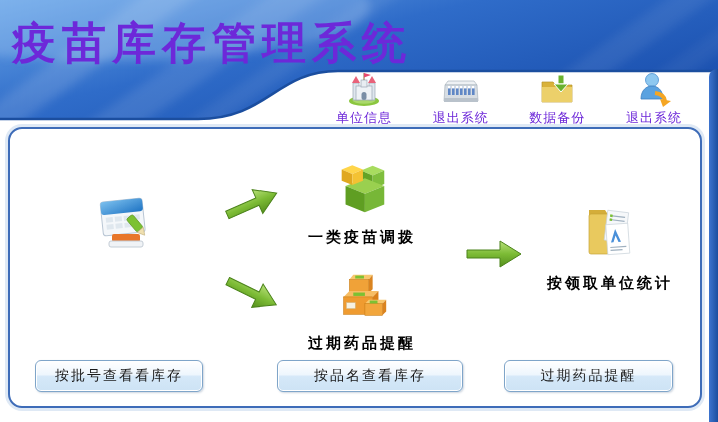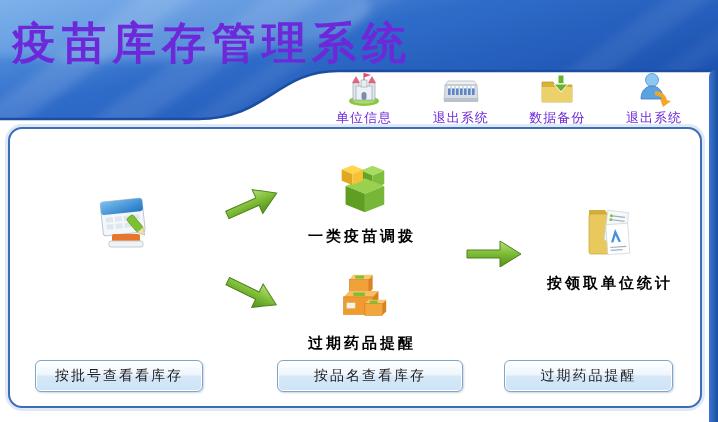--- a/index.html
+++ b/index.html
@@ -206,21 +206,21 @@
         <path d="M3,12 L36,12 L36,3 L57,16 L36,29 L36,20 L3,20 Z" fill="url(#arrowGrad)" stroke="#4b831a" stroke-width="1"></path>
       </svg>
     </div>
 
     <div class="arrow down">
       <svg width="60" height="32" viewBox="0 0 60 32">
         <path d="M3,12 L36,12 L36,3 L57,16 L36,29 L36,20 L3,20 Z" fill="url(#arrowGrad)" stroke="#4b831a" stroke-width="1"></path>
       </svg>
     </div>
 
-    <div class="node" style="left:272px;top:28px;width:160px;">
+    <div class="node" style="left:272px;top:28px;width:160px;font-family:Liberation Mono, monospace;">
       <span class="node-icon">
         <svg width="60" height="60" viewBox="0 0 62 62">
           <polygon points="30,14 42,9 54,14 42,19" fill="#a8dc5f"></polygon>
           <polygon points="30,14 42,19 42,33 30,28" fill="#63a326"></polygon>
           <polygon points="54,14 42,19 42,33 54,28" fill="#7fbe3d"></polygon>
           <polygon points="14,30 34,22 54,30 34,38" fill="#9ad04f"></polygon>
           <polygon points="14,30 34,38 34,57 14,49" fill="#5f9e22"></polygon>
           <polygon points="54,30 34,38 34,57 54,49" fill="#77b737"></polygon>
           <polygon points="10,13 21,8.5 32,13 21,17.5" fill="#ffd54a"></polygon>
           <polygon points="10,13 21,17.5 21,29 10,24.5" fill="#e0a81f"></polygon>

